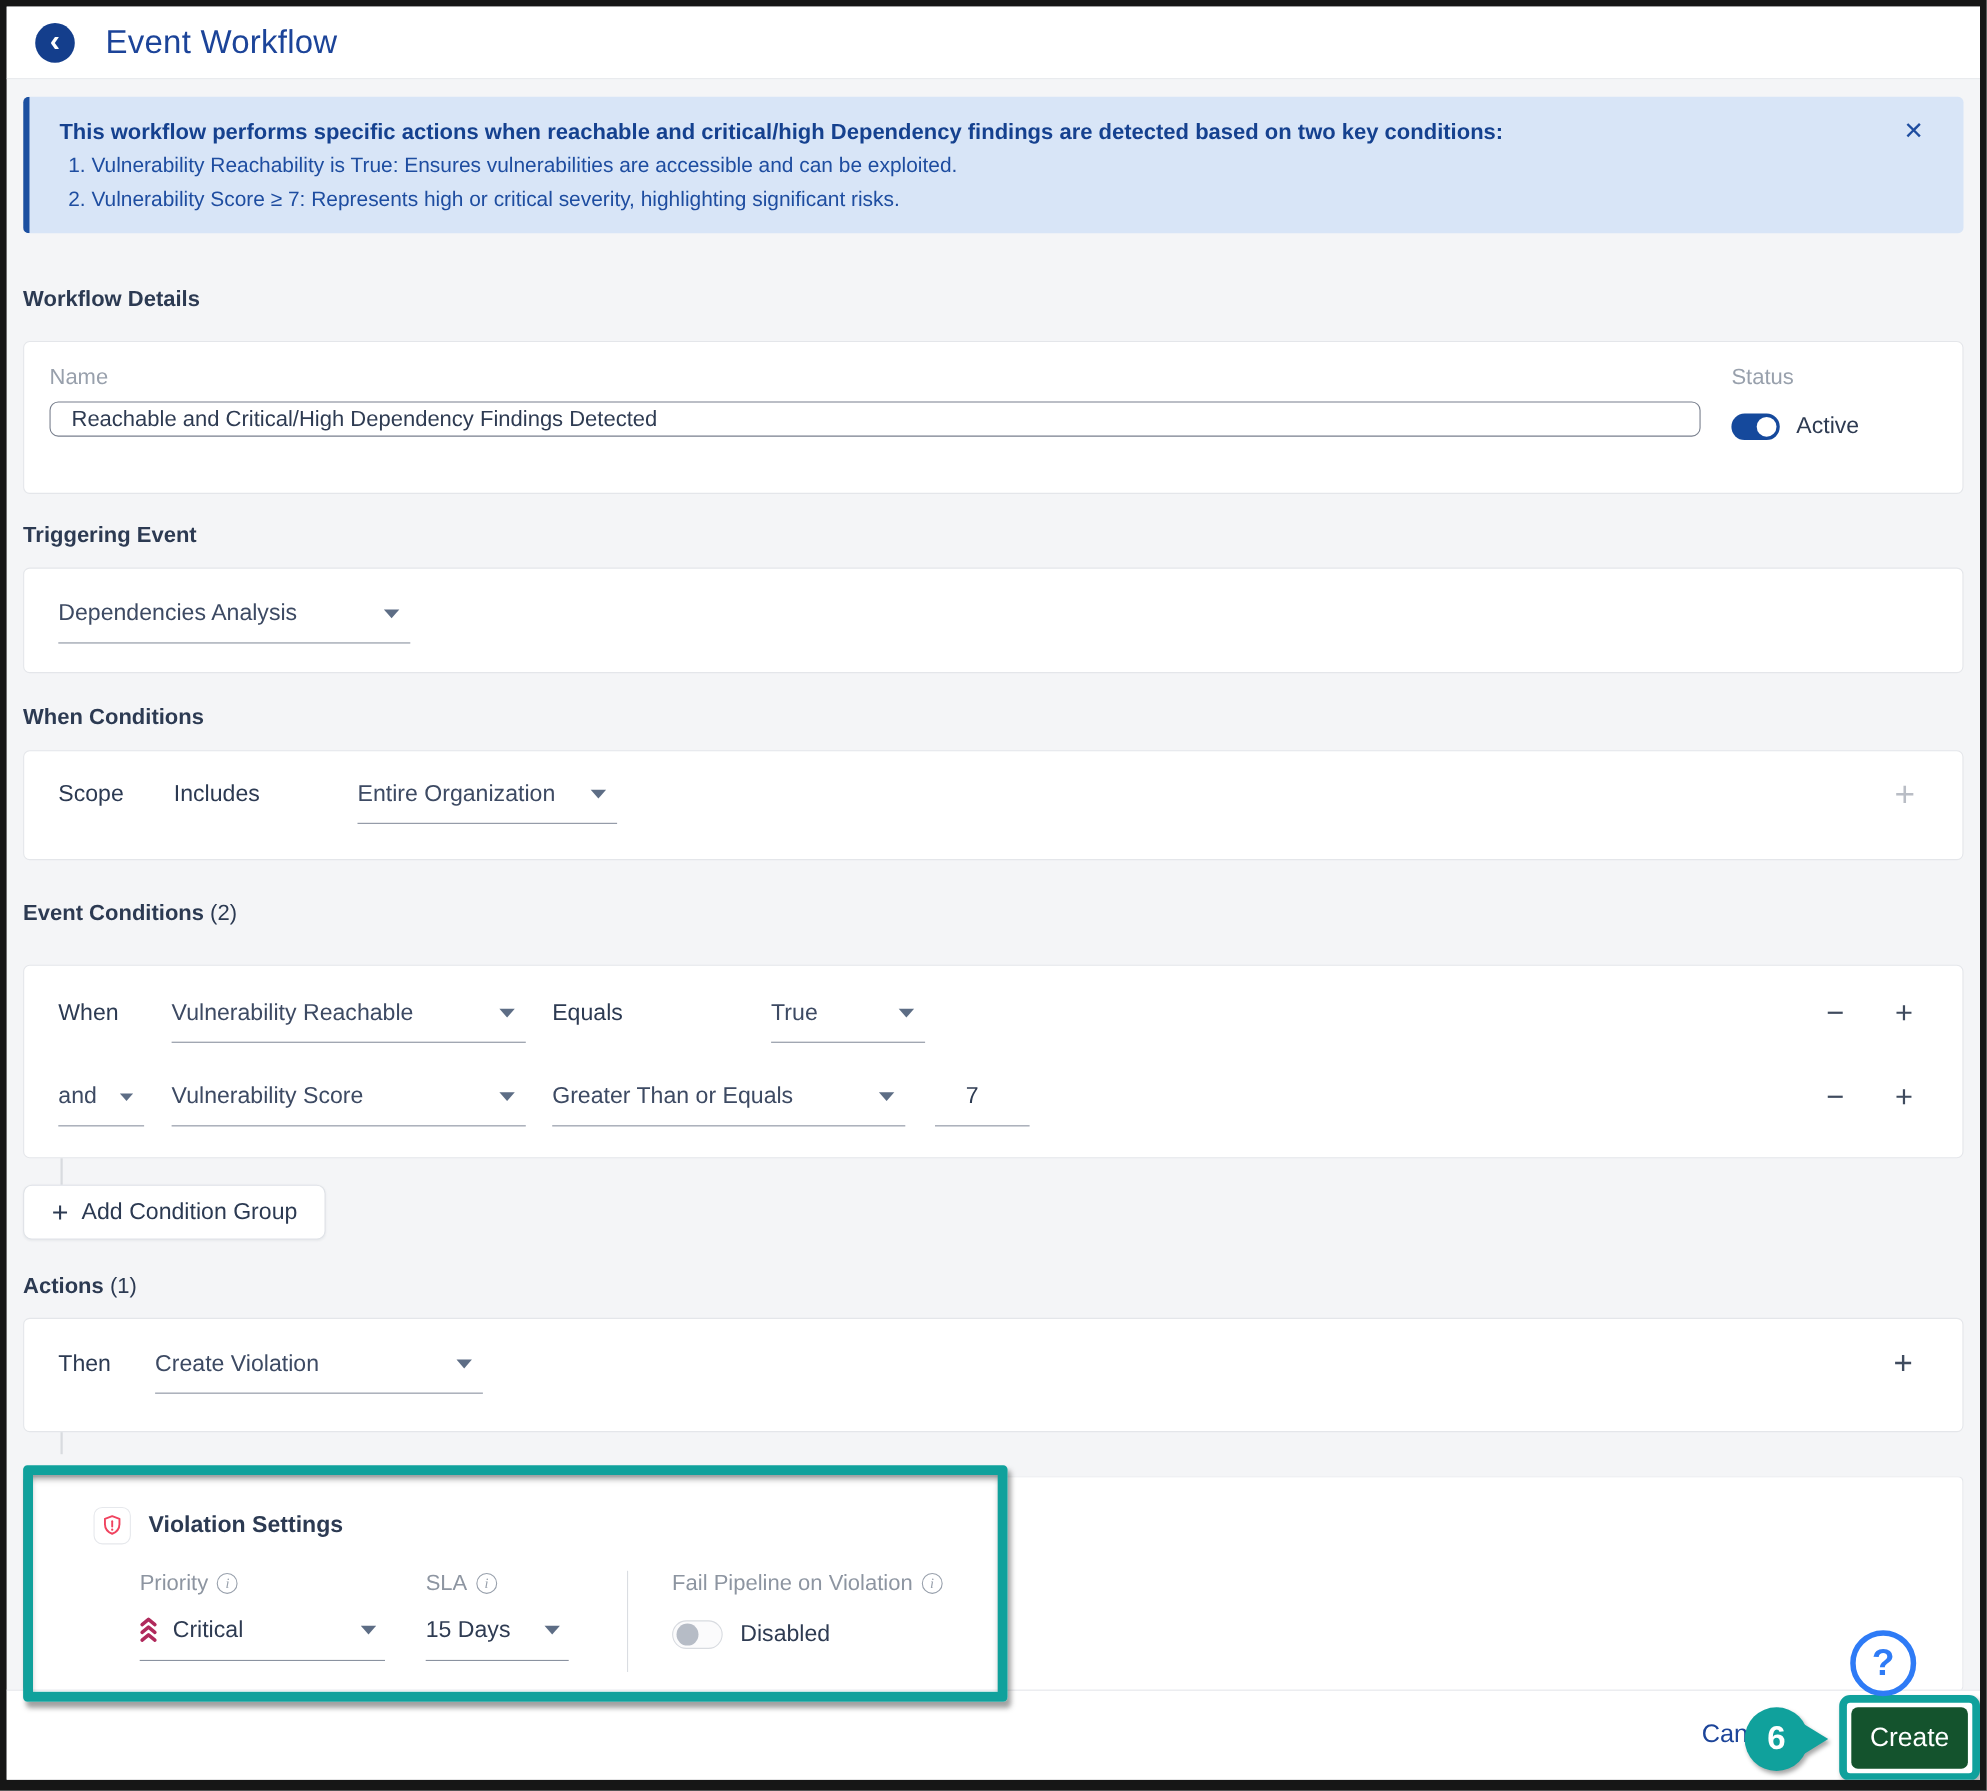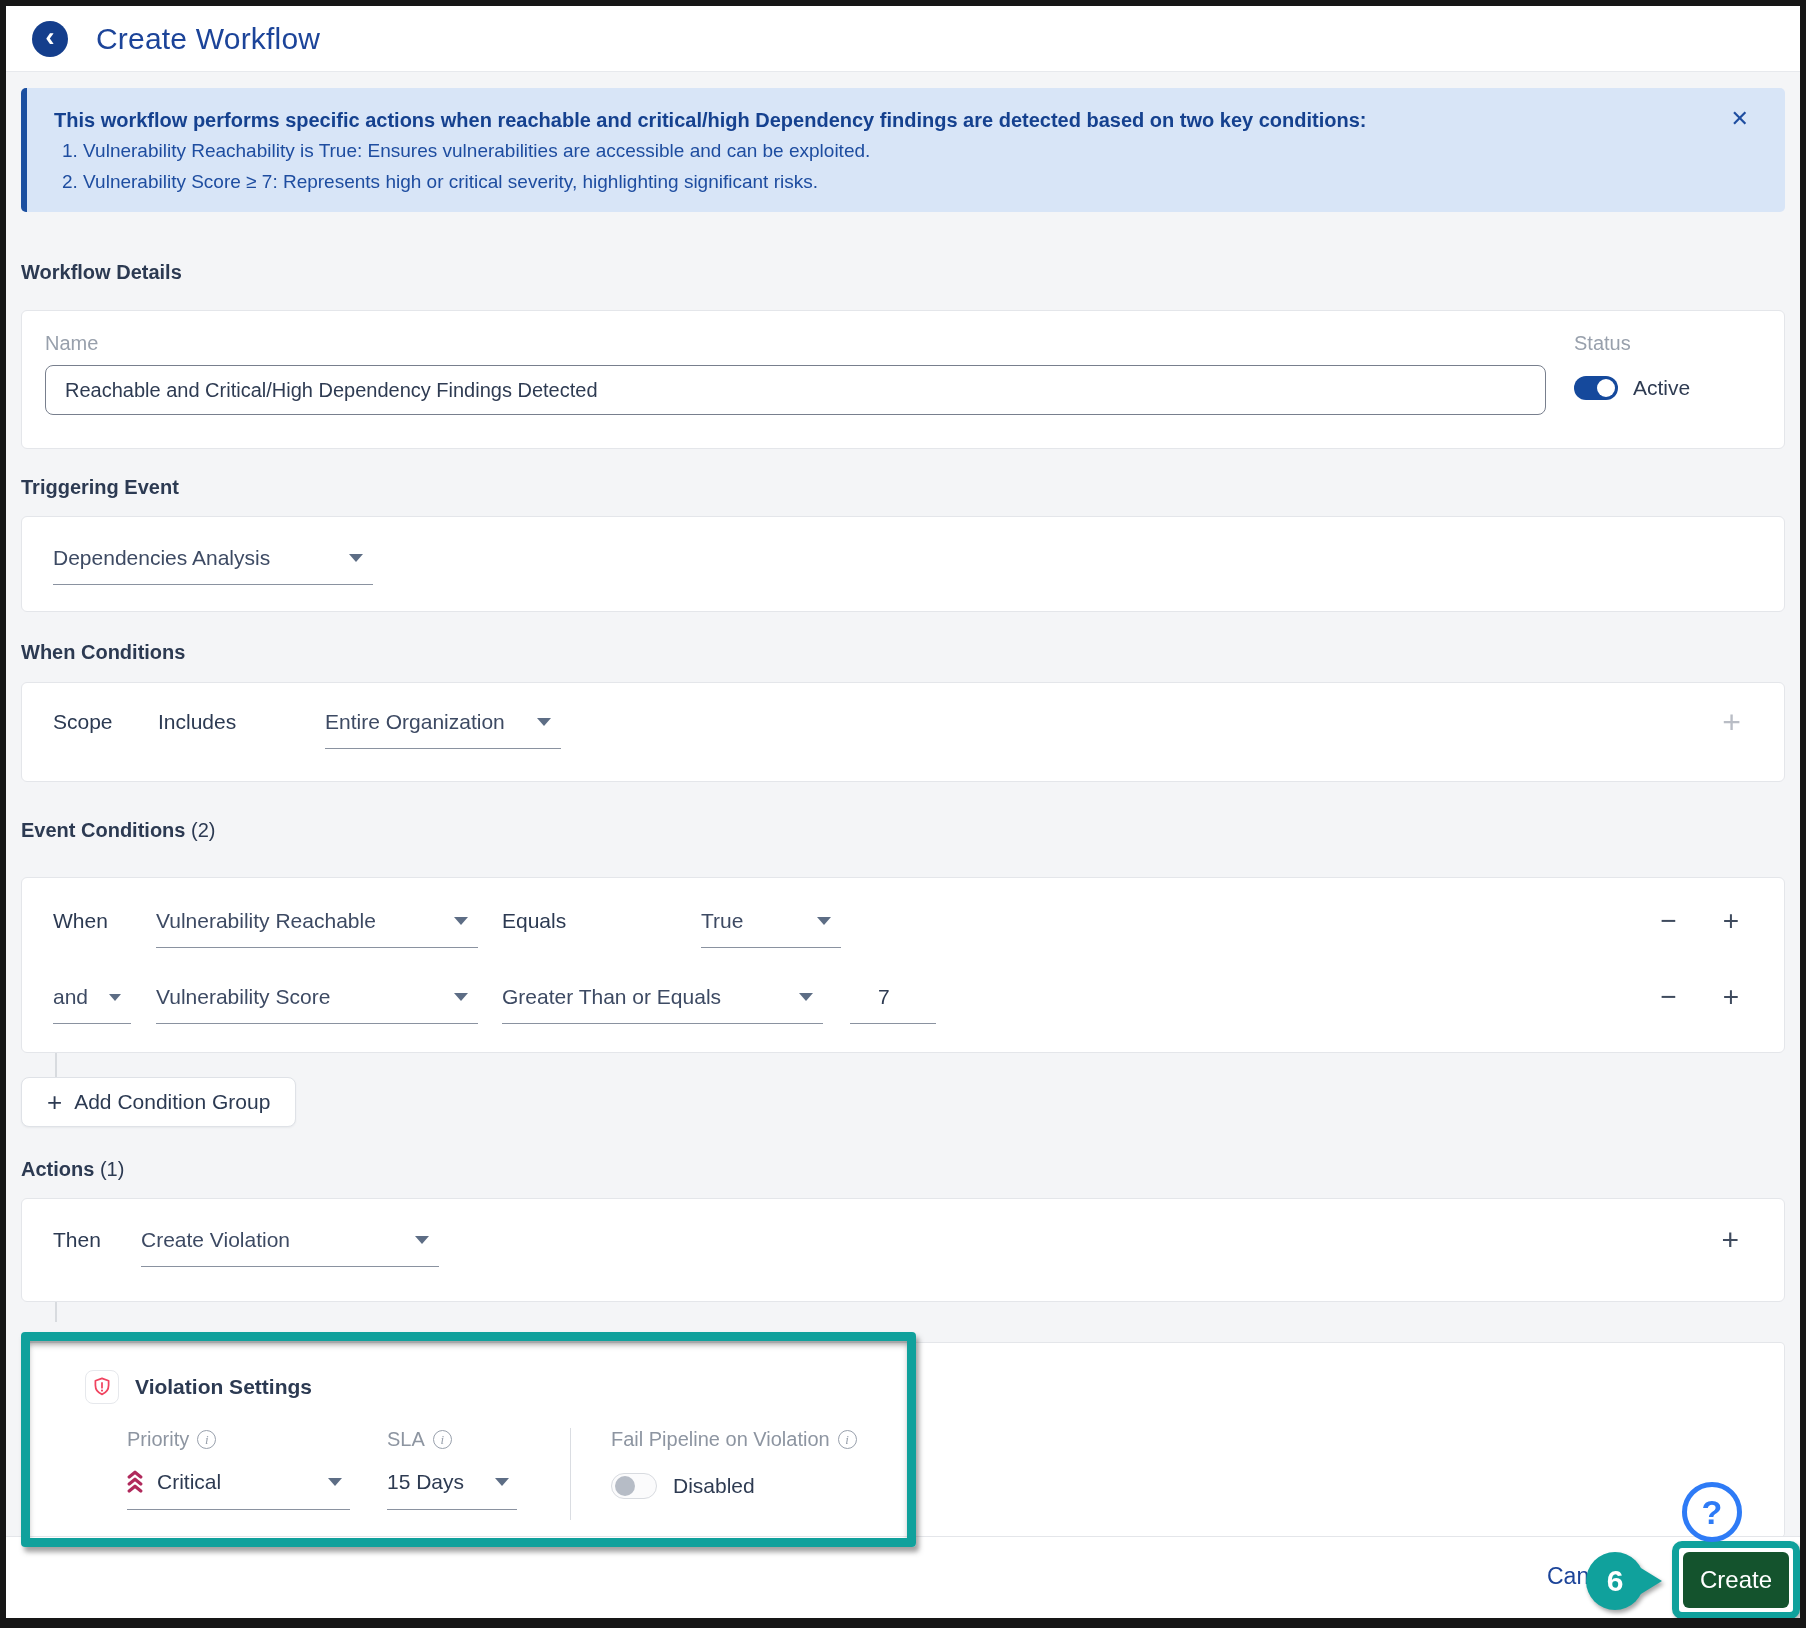--- a/index.html
+++ b/index.html
@@ -36,21 +36,21 @@
   .sec-label .count{ font-weight:400; }
   .lb-wd{ margin-top:46px; } .lb-te{ margin-top:24px; } .lb-sc{ margin-top:26px; }
   .lb-ec{ margin-top:34px; } .lb-ac{ margin-top:28px; }
 
   .card{ background:#fff; border:1px solid #e4e6ea; border-radius:6px; }
 
   
   .card-details{ margin-top:24px; height:139px; display:flex; padding:21px 24px 0 23px;justify-content:flex-end; }
   .name-col{ flex:1 1 auto; margin-right:28px; }
   .field-label{ font-size:20px; color:#98a0ac; }
-  .name-input{ margin-top:10px; width:100%; height:50px; border:1px solid #787f8d; border-radius:8px;
+  .name-input{ margin-top:10px; width:100%; height:32px; border:1px solid #787f8d; border-radius:8px;
                font-size:20px; color:#2e3b52; padding:0 19px; background:#fff;
                font-family:"Liberation Sans","DejaVu Sans",sans-serif; }
   .status-col{ width:186px; flex:0 0 auto; }
   .status-row{ display:flex; align-items:center; gap:15px; margin-top:21px; }
   .toggle{ position:relative; display:inline-block; width:44px; height:24px; border-radius:12px; cursor:pointer; }
   .toggle.on{ background:#15499c; }
   .toggle.on .knob{ position:absolute; right:3px; top:3px; width:18px; height:18px; border-radius:50%; background:#fff; }
   .toggle-label{ font-size:21px; color:#2e3b52; }
 
   
@@ -153,21 +153,21 @@
 </style>
 </head>
 <body>
 
 <div class="page">
 
   <div class="hdr">
     <button class="back-btn">
       <span class="back-glyph">‹</span>
     </button>
-    <div class="page-title">Create Workflow</div>
+    <div class="page-title">Event Workflow</div>
   </div>
 
   <div class="main">
 
     
     <div class="banner">
       <div class="banner-title">This workflow performs specific actions when reachable and critical/high Dependency findings are detected based on two key conditions:</div>
       <div class="banner-item">1. Vulnerability Reachability is True: Ensures vulnerabilities are accessible and can be exploited.</div>
       <div class="banner-item">2. Vulnerability Score ≥ 7: Represents high or critical severity, highlighting significant risks.</div>
       <button class="banner-close">✕</button>

